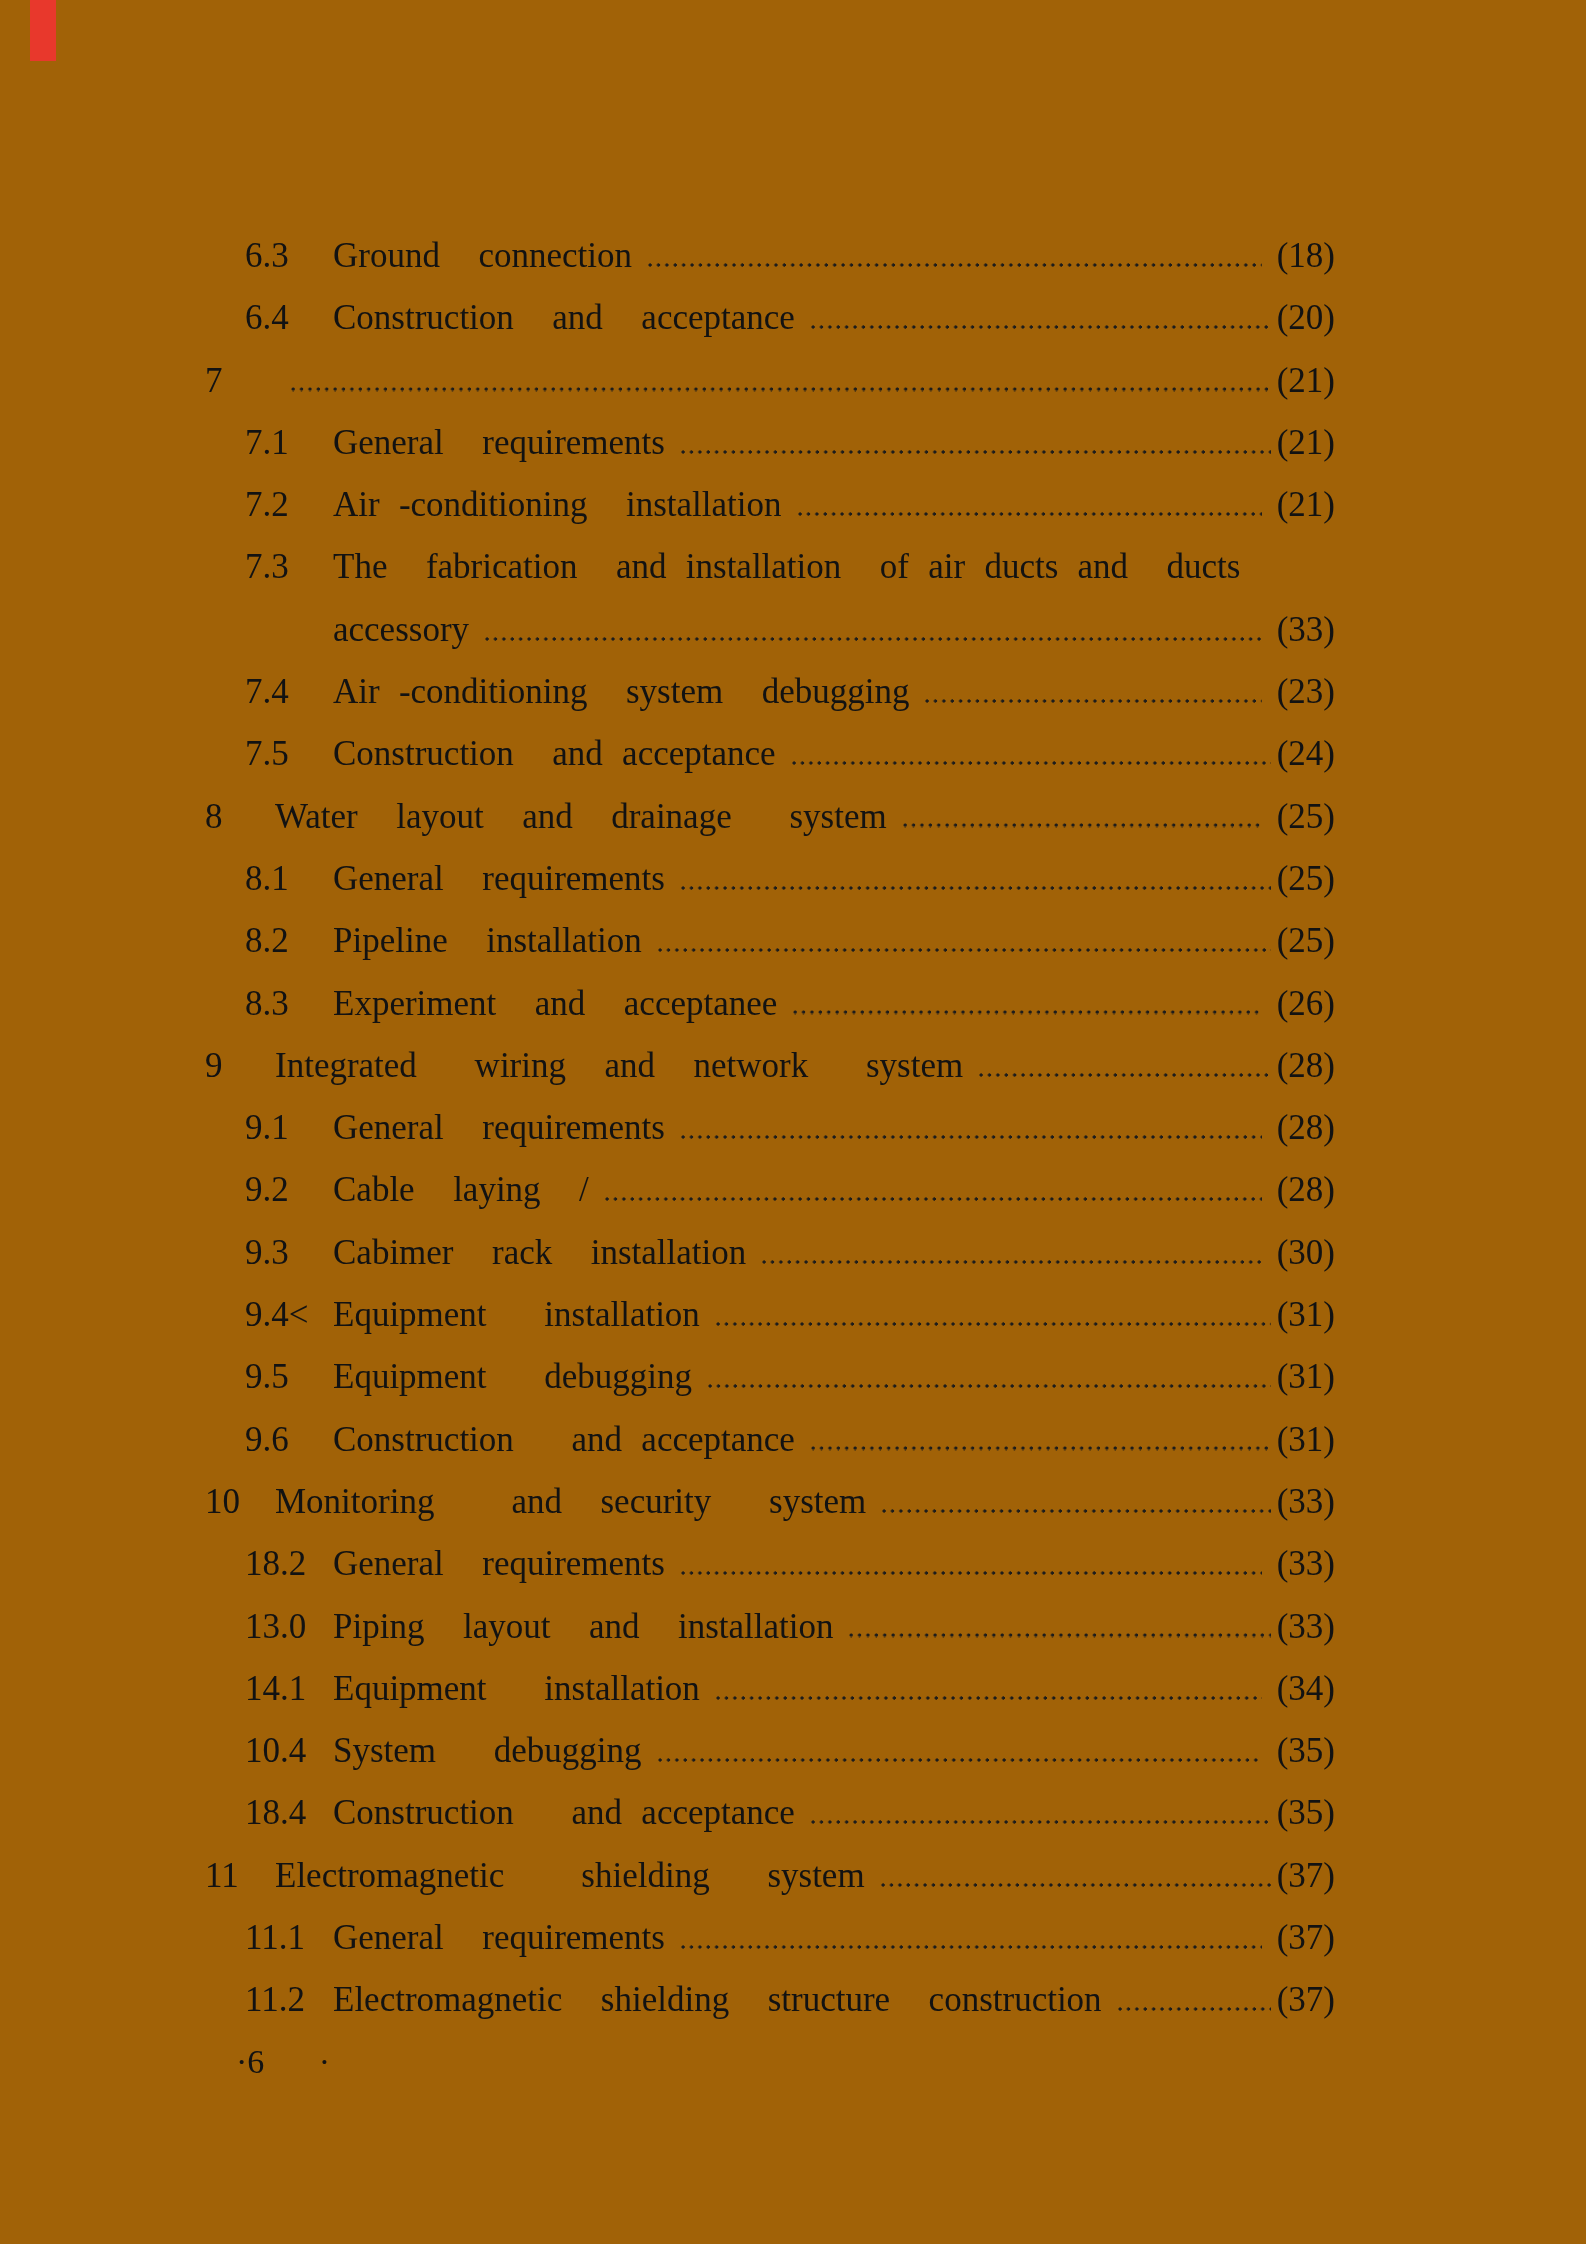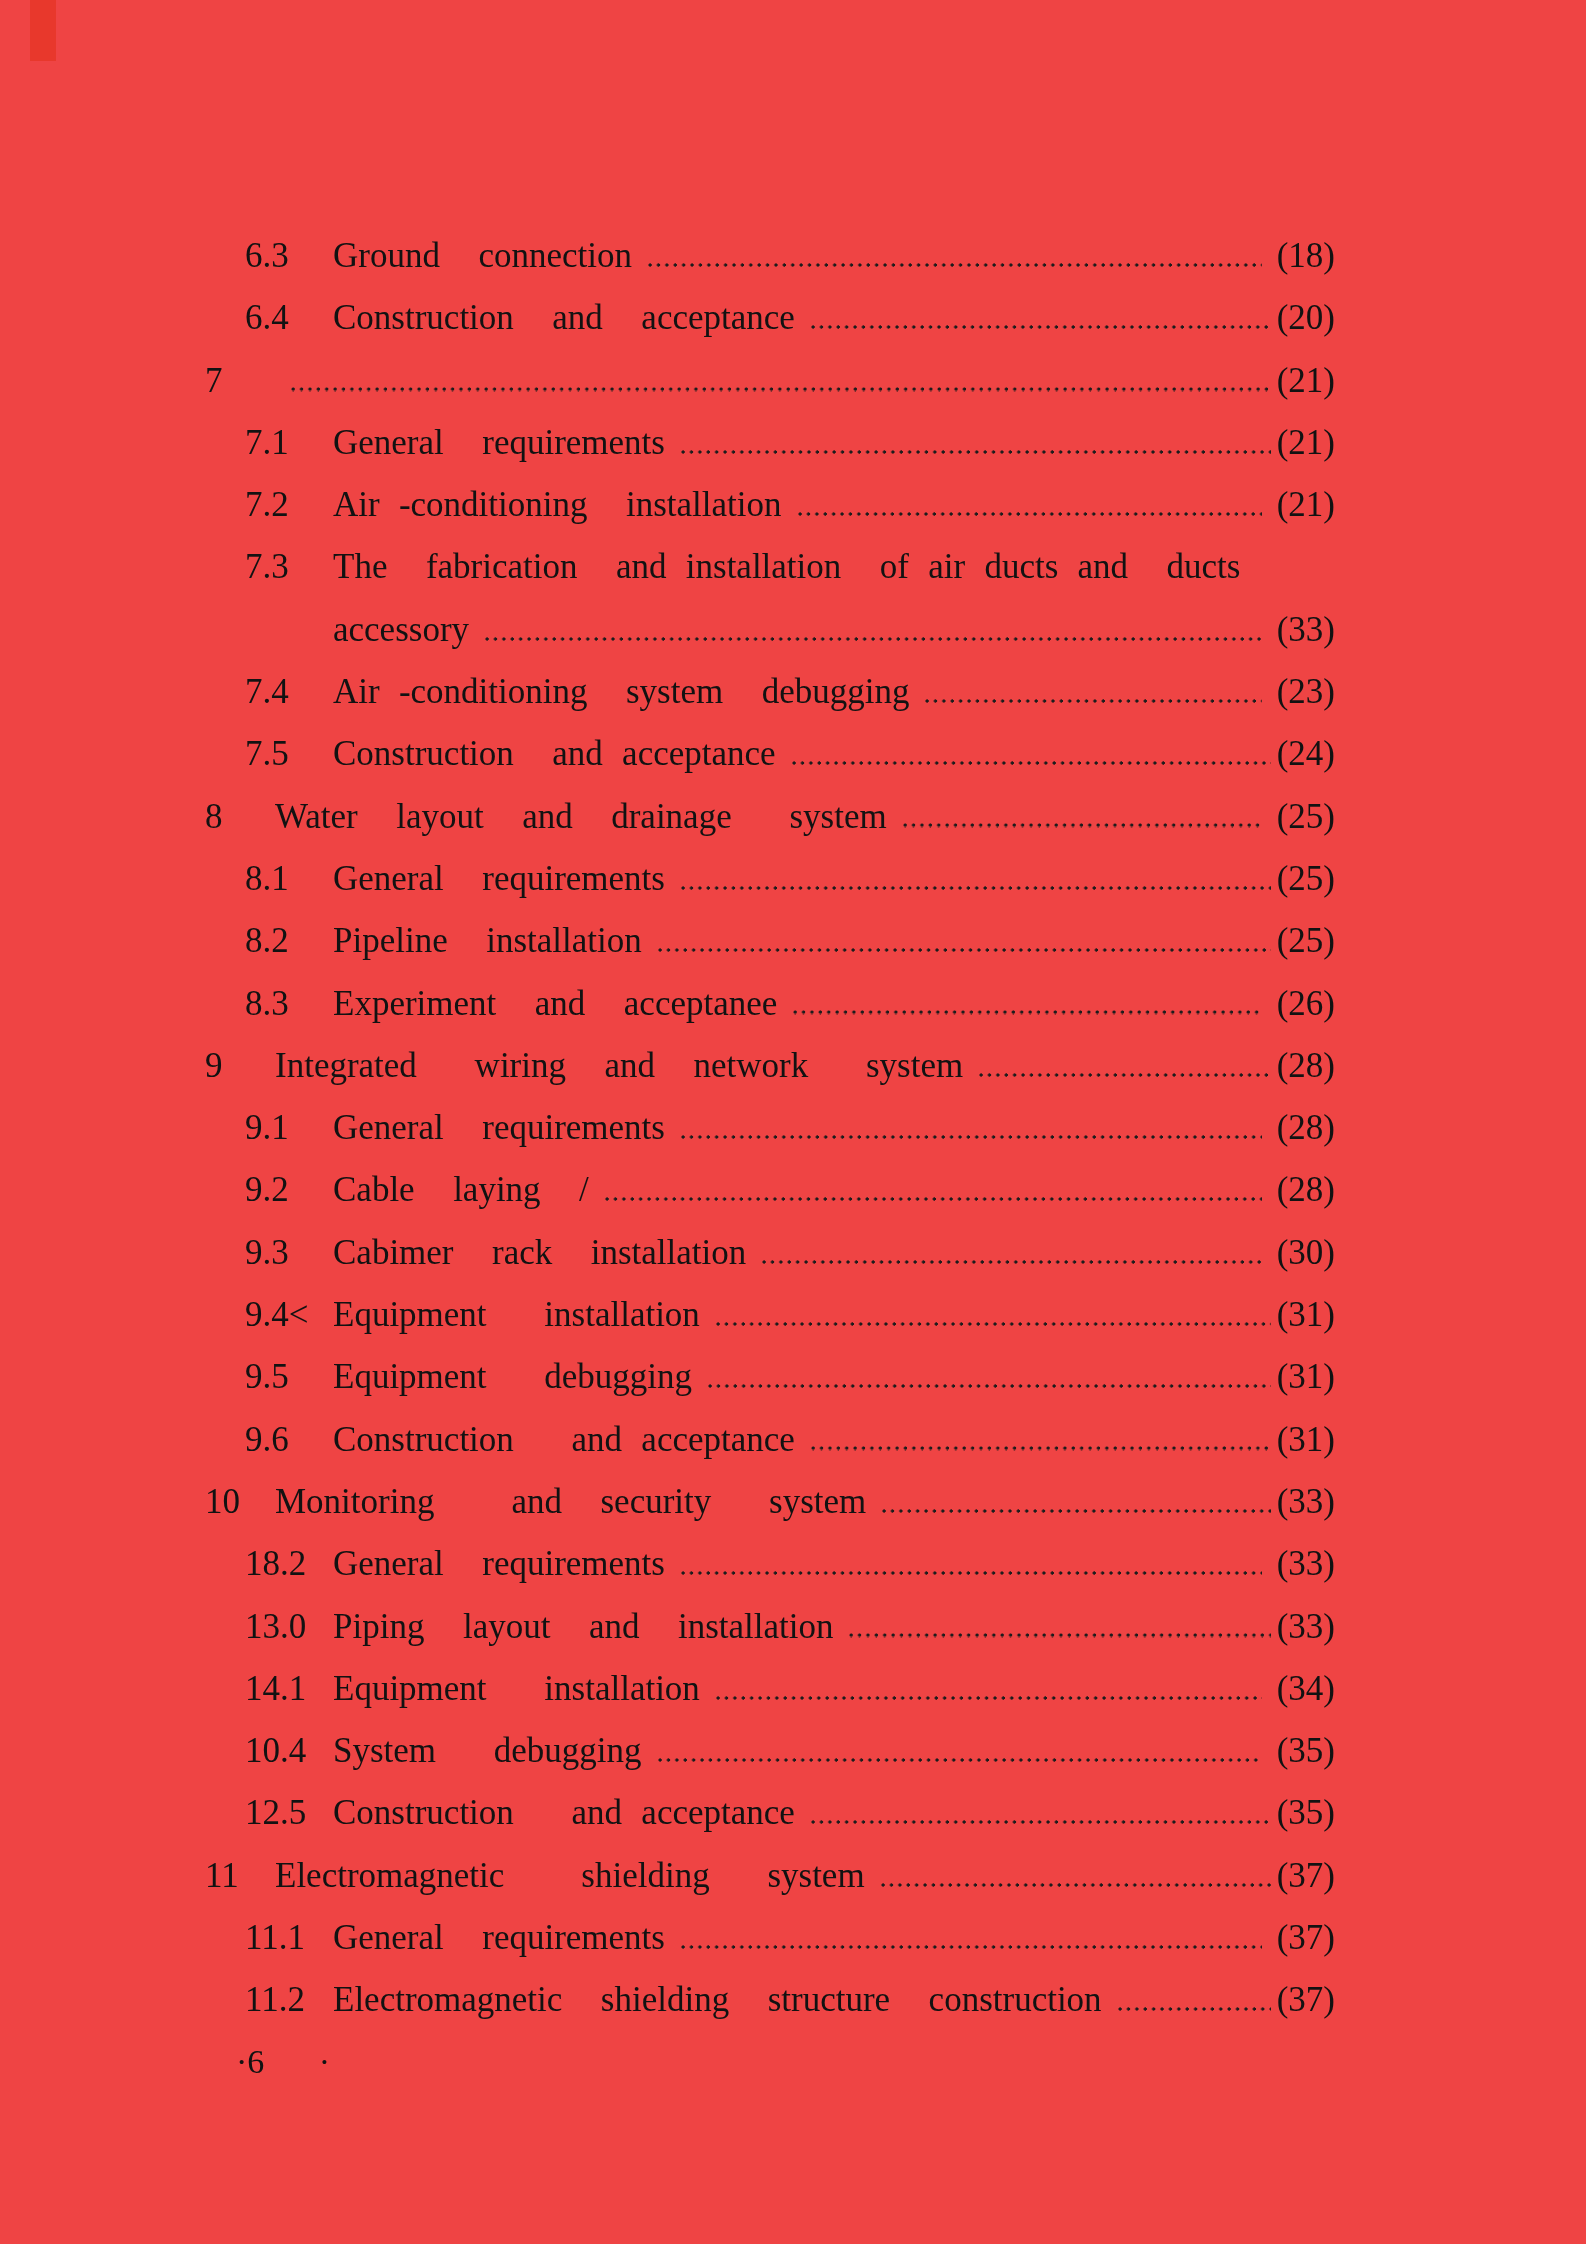--- a/index.html
+++ b/index.html
@@ -11,21 +11,21 @@
     position: relative;
     width: 1586px;
     height: 2244px;
     font-family: "Liberation Serif", "DejaVu Serif", serif;
     color: #121212;
     overflow: hidden;
   }
   .page-sheet {
     position: absolute;
     inset: 0;
-    background: #ef4444;
+    background: #a16207;
   }
   .red-mark {
     position: absolute;
     left: 30px;
     top: 0;
     width: 26px;
     height: 61px;
     background: #e8382c;
   }
   .toc {
@@ -230,21 +230,21 @@
     <div class="leader"></div>
     <span class="page-num"> (34)</span>
   </div>
       <div class="toc-row lvl2">
     <span class="num">10.4</span>
     <span class="title">System   debugging</span>
     <div class="leader"></div>
     <span class="page-num"> (35)</span>
   </div>
       <div class="toc-row lvl2">
-    <span class="num">12.5</span>
+    <span class="num">18.4</span>
     <span class="title">Construction   and acceptance</span>
     <div class="leader"></div>
     <span class="page-num">(35)</span>
   </div>
       <div class="toc-row lvl1">
     <span class="num">11</span>
     <span class="title">Electromagnetic    shielding   system</span>
     <div class="leader"></div>
     <span class="page-num">(37)</span>
   </div>

